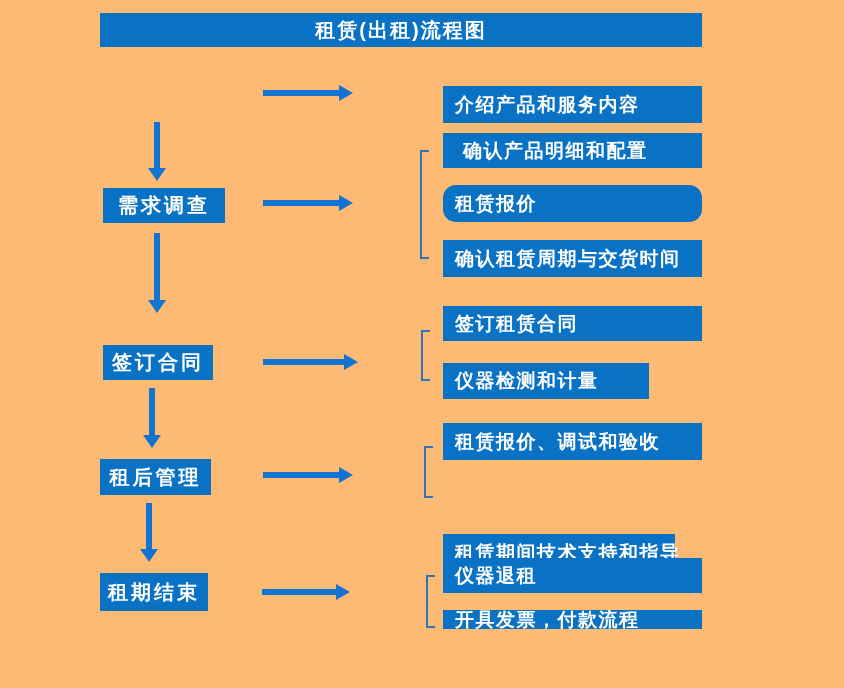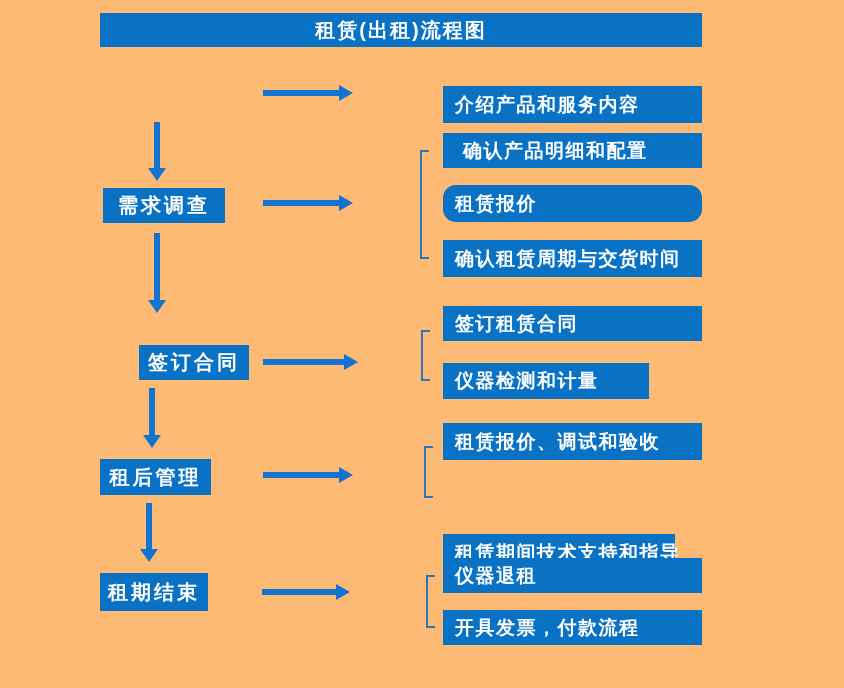--- a/index.html
+++ b/index.html
@@ -59,34 +59,34 @@
   i{display:block;}
 </style>
 </head>
 <body>
 
 <div class="canvas" style="--box: #0a72c4; --arrow: #1274d0; --bracket: #2e75b6; --txt: #ffffff; background: #fdba74;">
 
   <div class="bluebox title" style="left:100px;top:13px;width:602px;height:34px;">租赁(出租)流程图</div>
 
   <div class="bluebox step" style="left:103px;top:188px;width:122px;height:35px;">需求调查</div>
-  <div class="bluebox step" style="left:103px;top:345px;width:110px;height:35px;margin-left:36px;">签订合同</div>
+  <div class="bluebox step" style="left:103px;top:345px;width:110px;height:35px;">签订合同</div>
   <div class="bluebox step" style="left:100px;top:459px;width:111px;height:36px;">租后管理</div>
   <div class="bluebox step" style="left:100px;top:573px;width:108px;height:38px;">租期结束</div>
 
   <div class="bluebox detail" style="left:443px;top:78px;width:259px;height:37px;margin-top:8px;">介绍产品和服务内容</div>
   <div class="bluebox detail" style="left:443px;top:133px;width:259px;height:35px;padding-left:20px;">确认产品明细和配置</div>
   <div class="bluebox detail" style="left:443px;top:185px;width:259px;height:37px;border-radius:13px;">租赁报价</div>
   <div class="bluebox detail" style="left:443px;top:240px;width:259px;height:37px;">确认租赁周期与交货时间</div>
   <div class="bluebox detail" style="left:443px;top:306px;width:259px;height:35px;">签订租赁合同</div>
   <div class="bluebox detail" style="left:443px;top:363px;width:206px;height:36px;padding-left:12px;">仪器检测和计量</div>
   <div class="bluebox detail" style="left:443px;top:423px;width:259px;height:37px;">租赁报价、调试和验收</div>
   <div class="bluebox detail" style="left:443px;top:490px;width:232px;height:37px;margin-top:44px;">租赁期间技术支持和指导</div>
   <div class="bluebox detail" style="left:443px;top:558px;width:259px;height:35px;">仪器退租</div>
-  <div class="bluebox detail" style="left:443px;top:610px;width:259px;height:35px;">开具发票，付款流程</div>
+  <div class="bluebox detail" style="left:443px;top:610px;width:259px;height:19px;">开具发票，付款流程</div>
 
   <div class="harrow" style="left:263px;top:85px;width:90px;">
       <i class="shaft"></i>
       <i class="head"></i>
     </div>
   <div class="harrow" style="left:263px;top:195px;width:90px;">
       <i class="shaft"></i>
       <i class="head"></i>
     </div>
   <div class="harrow" style="left:263px;top:354px;width:95px;">

